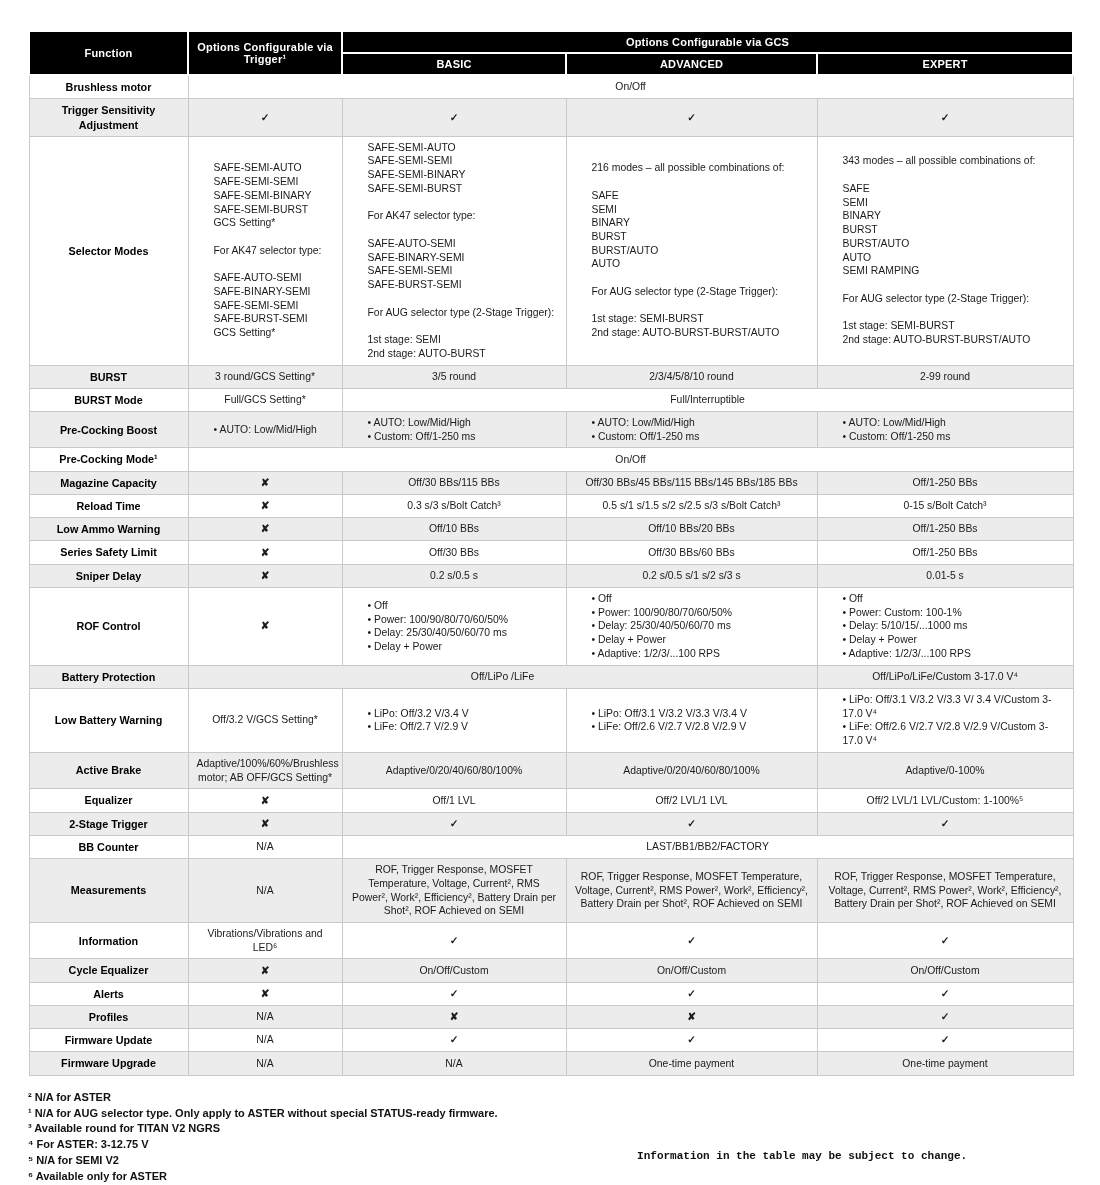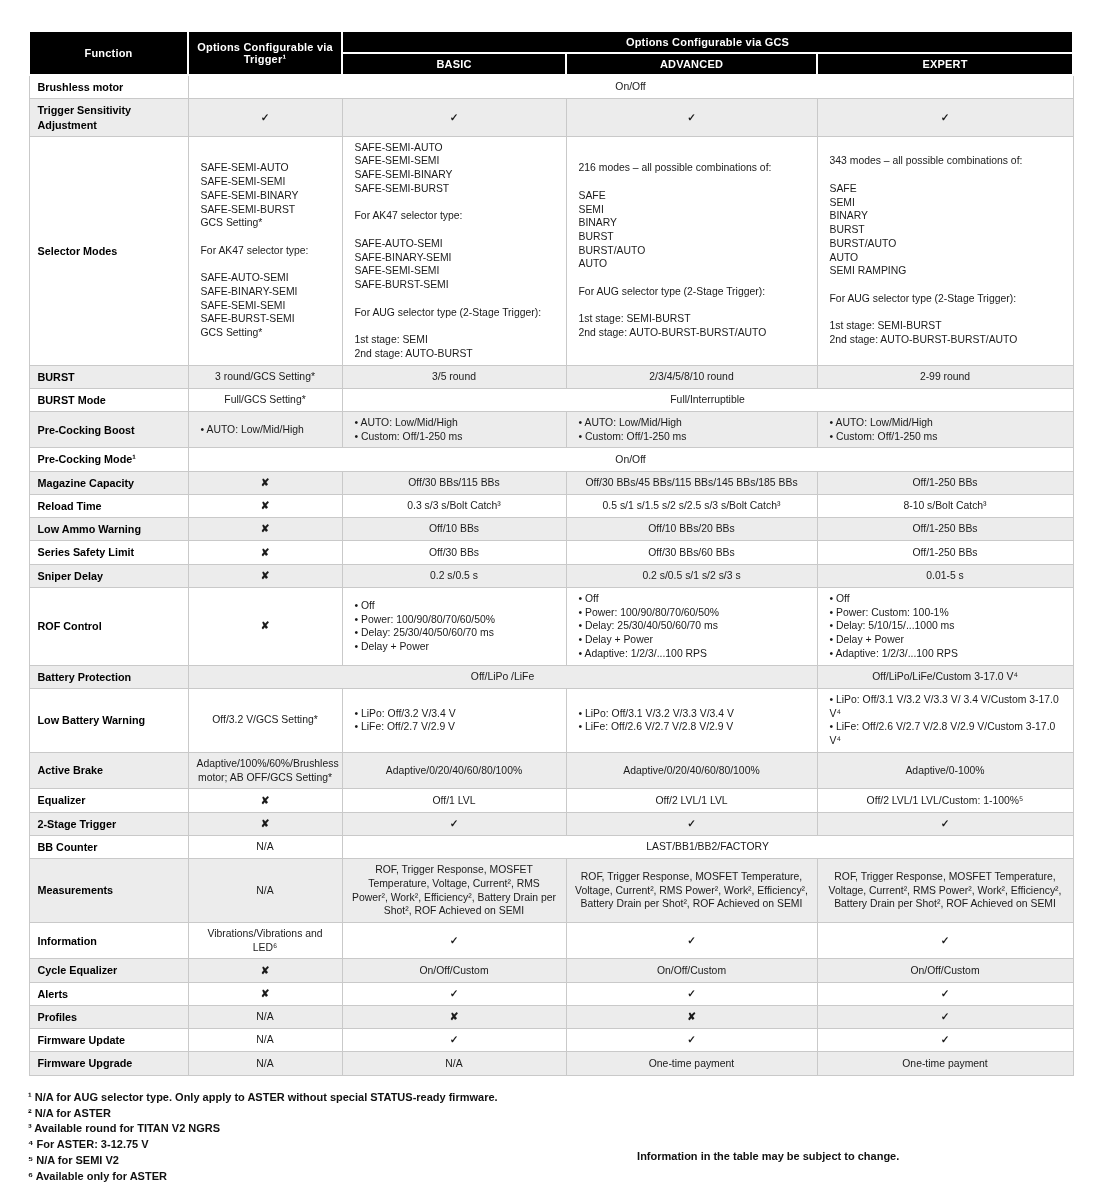--- a/index.html
+++ b/index.html
@@ -5,31 +5,31 @@
   html,body{margin:0;padding:0;background:#fff;}
   body{width:1100px;font-family:"Liberation Sans", sans-serif;color:#111;}
   .page{padding:30px 28px 18px 28px;}
   table{border-collapse:collapse;table-layout:fixed;width:1044px;}
   
   table.main{border:1px solid #aaa;}
   table.main th{background:#000;color:#fff;font-size:11px;font-weight:bold;
     border:2px solid #fff;padding:4px 4px;text-align:center;letter-spacing:.2px;}
   table.main td{border:1px solid #c9c9c9;font-size:10.4px;line-height:1.32;
     padding:4px 8px;text-align:center;vertical-align:middle;white-space:pre-line;color:#1a1a1a;}
-  table.main td.label{font-weight:bold;text-align:left;font-size:10.8px;color:#000;}
+  table.main td.label{font-weight:bold;text-align:center;font-size:10.8px;color:#000;}
   table.main tr.shade td{background:#ececec;}
-  table.main td.left{text-align:left;padding-left:12px;}
+  table.main td.left{text-align:left;padding-left:25px;}
   td.ck{color:#3aa53a;font-size:15px;font-weight:bold;line-height:1;}
   td.x{color:#e8192c;font-size:12px;font-weight:bold;line-height:1;}
   
   .notes{display:flex;width:1044px;margin-top:14px;font-size:11px;font-weight:bold;color:#111;}
   .notes-left{width:57%;}
   .notes-left .fn{margin:0 0 1px 0;line-height:1.35;}
   .notes-right{width:43%;padding-top:60px;box-sizing:border-box;}
-  .change-note{margin:0 0 26px 14px;}
+  .change-note{margin:0 0 26px 14px;font-family:Liberation Mono, monospace;}
   .star-note{margin:0;line-height:1.4;}
 </style>
 </head>
 <body>
 
 <div class="page">
 
   <table class="main">
     <colgroup>
       <col style="width:159px">
@@ -152,21 +152,21 @@
           <td class="x">✘</td>
           <td>Off/30 BBs/115 BBs</td>
           <td>Off/30 BBs/45 BBs/115 BBs/145 BBs/185 BBs</td>
           <td>Off/1-250 BBs</td>
         </tr>
         <tr>
           <td class="label">Reload Time</td>
           <td class="x">✘</td>
           <td>0.3 s/3 s/Bolt Catch³</td>
           <td>0.5 s/1 s/1.5 s/2 s/2.5 s/3 s/Bolt Catch³</td>
-          <td>8-10 s/Bolt Catch³</td>
+          <td>0-15 s/Bolt Catch³</td>
         </tr>
         <tr class="shade">
           <td class="label">Low Ammo Warning</td>
           <td class="x">✘</td>
           <td>Off/10 BBs</td>
           <td>Off/10 BBs/20 BBs</td>
           <td>Off/1-250 BBs</td>
         </tr>
         <tr>
           <td class="label">Series Safety Limit</td>
@@ -289,22 +289,22 @@
           <td>N/A</td>
           <td>One-time payment</td>
           <td>One-time payment</td>
         </tr>
       </tbody>
   </table>
 
   <div class="notes">
     <div class="notes-left">
       <div id="fn-list">
+          <p class="fn">² N/A for ASTER</p>
           <p class="fn">¹ N/A for AUG selector type. Only apply to ASTER without special STATUS-ready firmware.</p>
-          <p class="fn">² N/A for ASTER</p>
           <p class="fn">³ Available round for TITAN V2 NGRS</p>
           <p class="fn">⁴ For ASTER: 3-12.75 V</p>
           <p class="fn">⁵ N/A for SEMI V2</p>
           <p class="fn">⁶ Available only for ASTER</p>
           <p class="fn">⁷ For ASTER: upgrade needed</p>
         </div>
 
     </div>
     <div class="notes-right">
       <p class="change-note">Information in the table may be subject to change.</p>

